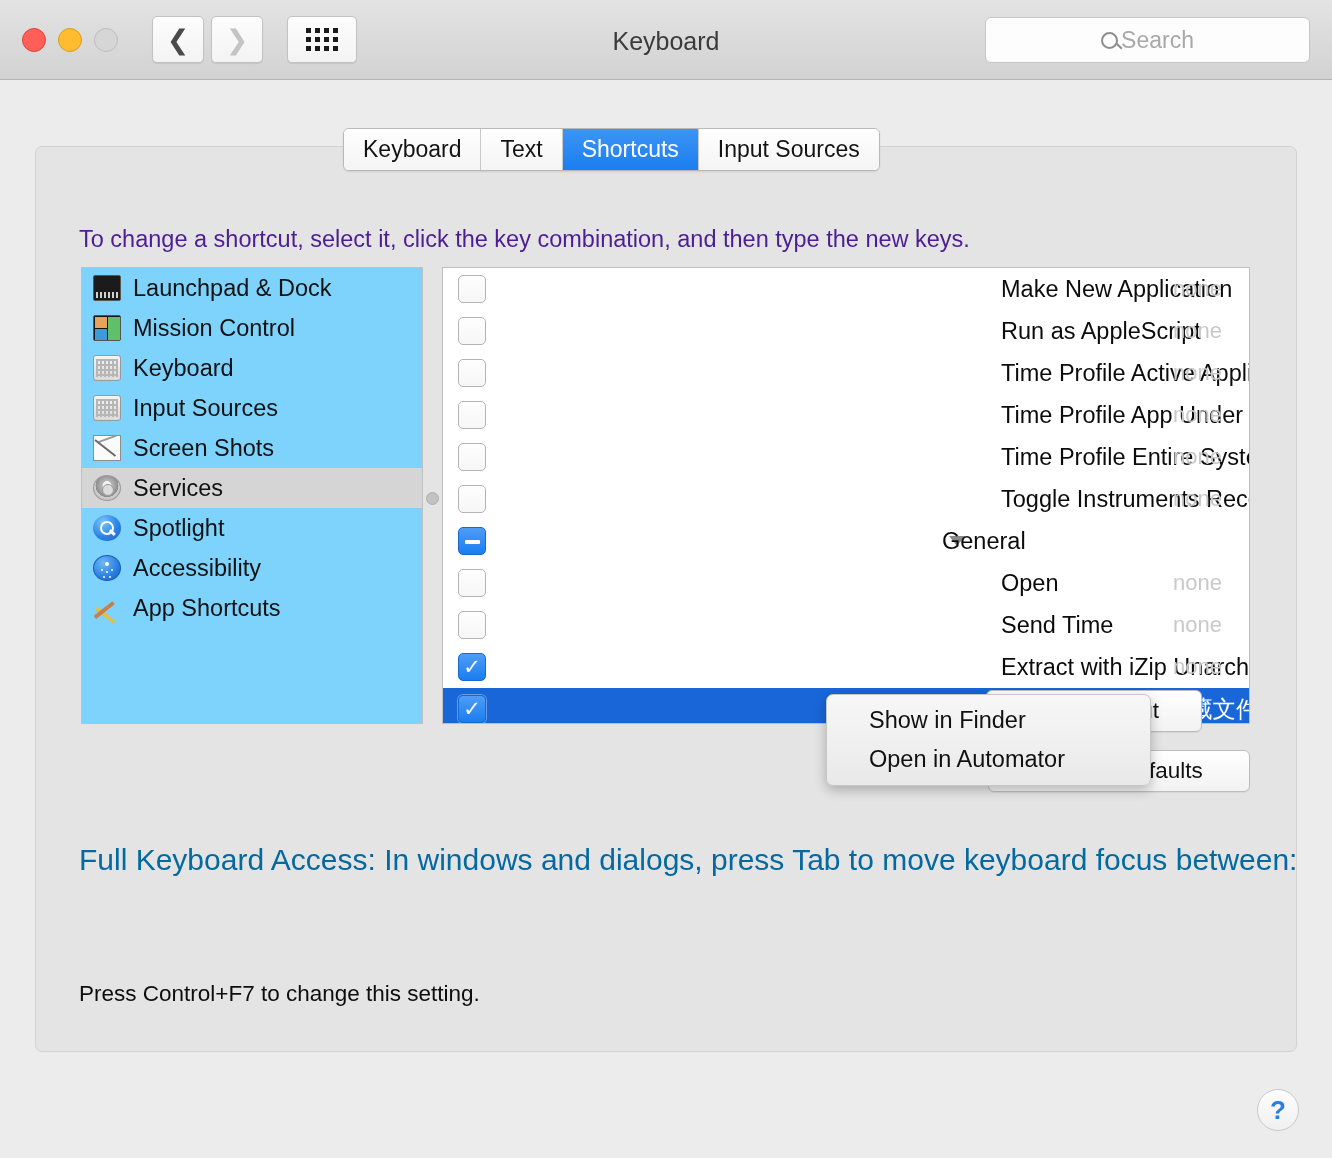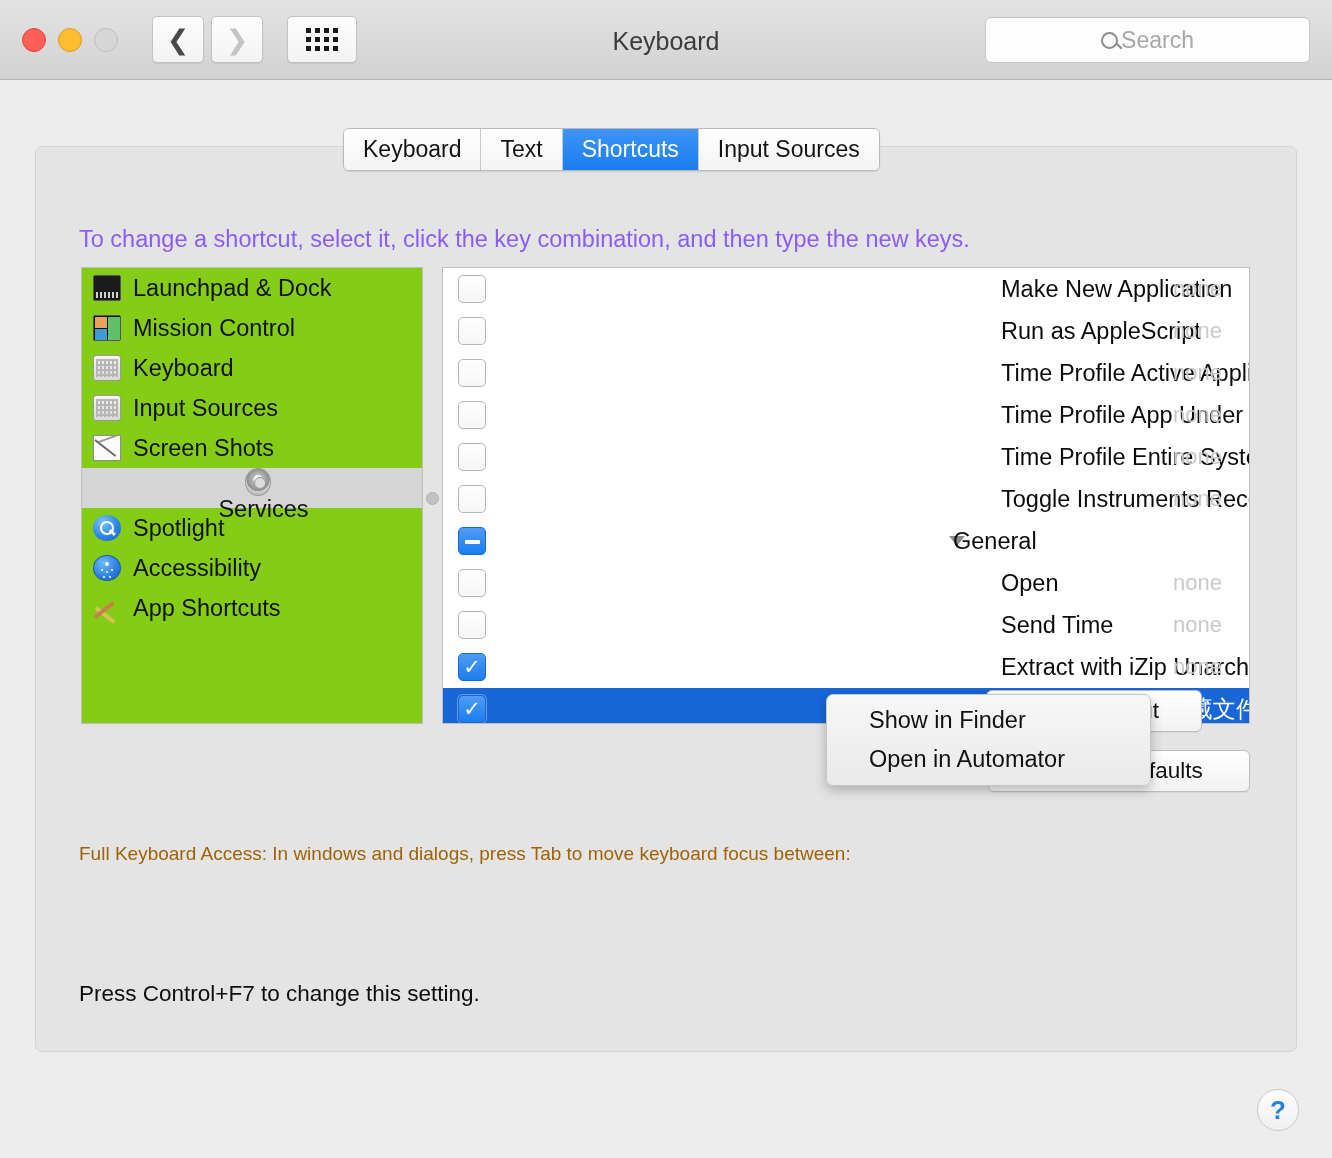--- a/index.html
+++ b/index.html
@@ -71,33 +71,33 @@
     background: linear-gradient(to bottom,#3d95f5,#1a7df0);
     color: #ffffff;
   }
 
   
   .panel {
     position: absolute; left: 35px; top: 146px; width: 1262px; height: 906px;
     background: #e4e4e4; border: 1px solid #d3d3d3; border-radius: 7px;
   }
   .instruction {
-    position: absolute; left: 79px; top: 226px; font-size: 23.5px; color: #8b5cf6;
+    position: absolute; left: 79px; top: 226px; font-size: 23.5px; color: #4c1d95;
     white-space: nowrap;
   }
 
   
   .sidelist {
     position: absolute; left: 81px; top: 267px; width: 342px; height: 457px;
-    background: #84cc16; border: 1px solid #bfbfbf;
+    background: #7dd3fc; border: 1px solid #bfbfbf;
   }
   .side-row {
     height: 40px; display: flex; align-items: center; padding-left: 11px;
   }
-  .side-row.selected { background: #d5d5d5; flex-direction: column; }
+  .side-row.selected { background: #d5d5d5; }
   .side-row .slabel { font-size: 23.5px; color: #111; margin-left: 12px; white-space: nowrap; }
   .sicon { width: 28px; height: 26px; flex: 0 0 28px; position: relative; }
 
   
   .ic-launchpad { background:#1b1b1b; border:1px solid #555; border-radius:2px; }
   .ic-launchpad::after{ content:""; position:absolute; left:2px; right:2px; bottom:2px;
     height:6px; background: repeating-linear-gradient(to right,#cfcfcf 0 2px,#1b1b1b 2px 4px); }
   .ic-keyboard { background:linear-gradient(to bottom,#f5f5f5,#d9d9d9);
     border:1px solid #9a9a9a; border-radius:3px; }
   .ic-keyboard::after { content:""; position:absolute; left:2px; top:3px; right:2px; bottom:3px;
@@ -150,21 +150,21 @@
     background: linear-gradient(to bottom,#4f9df7,#1a7df0); border:1px solid #1669cf;
     box-shadow: 0 0 0 1px rgba(255,255,255,.35);
   }
   .cbox.on::after { content:"✓"; position:absolute; left:0; top:0; width:100%; height:100%;
     color:#fff; font-size:21px; line-height:26px; text-align:center;
     font-family:"DejaVu Sans", sans-serif; }
   .cbox.mixed::after { content:""; position:absolute; left:6px; top:12px; width:15px; height:4px;
     background:#fff; border-radius:1px; }
   .srow .sname { position:absolute; left: 558px; font-size: 23.5px; color:#0c0c0c; white-space:nowrap; }
   .srow.sel .sname { color:#ffffff; }
-  .srow.group .sname { left: 510px; font-size:23.5px; }
+  .srow.group .sname { left: 499px; font-size:23.5px; }
   .srow .tri { position:absolute; left: 506px; width:0; height:0;
     border-left:8px solid transparent; border-right:8px solid transparent;
     border-top:10px solid #8b8b8b; }
   .srow .key { position:absolute; right: 27px; font-size: 22px; color:#c9c9c9; }
 
   
   .btnrow { position:absolute; left:442px; top:688px; width:808px; height:100px; }
   .pbtn {
     position:absolute; height: 42px; border-radius:6px;
     background: linear-gradient(to bottom,#ffffff,#f2f2f2);
@@ -180,21 +180,21 @@
     position:absolute; left: 826px; top: 694px; width: 325px; height: 92px;
     background: linear-gradient(to bottom,#f7f7f7,#e9e9e9);
     border:1px solid #c6c6c6; border-radius: 7px;
     box-shadow: 0 4px 12px rgba(0,0,0,.25);
     padding-top: 6px;
   }
   .ctxitem { height: 39px; display:flex; align-items:center; padding-left: 42px;
     font-size: 23.5px; color: #111; }
 
   
-  .fka { position:absolute; left: 79px; top: 843px; font-size: 19px; color:#a16207; white-space:nowrap; }
+  .fka { position:absolute; left: 79px; top: 843px; font-size: 30px; color:#0369a1; white-space:nowrap; }
   .radios { position:absolute; left: 108px; top: 890px; }
   .radio-row { display:flex; align-items:center; height: 40px; }
   .radio { width: 30px; height: 30px; border-radius: 50%; position:relative; flex:0 0 30px; }
   .radio.on { background: radial-gradient(circle at 50% 35%, #62a9f8 0%, #1d7cf0 75%, #1569d2 100%);
     border:1px solid #1569d2; }
   .radio.on::after { content:""; position:absolute; left:10px; top:10px; width:9px; height:9px;
     border-radius:50%; background:#fff; }
   .radio.off { background: linear-gradient(to bottom,#ffffff,#f4f4f4); border:1px solid #b9b9b9; }
   .radio-row .rlabel { font-size: 23.5px; color:#0d0d0d; margin-left: 11px; white-space:nowrap; }
   .pressnote { position:absolute; left: 79px; top: 981px; font-size: 22.5px; color:#0d0d0d; white-space:nowrap; }

